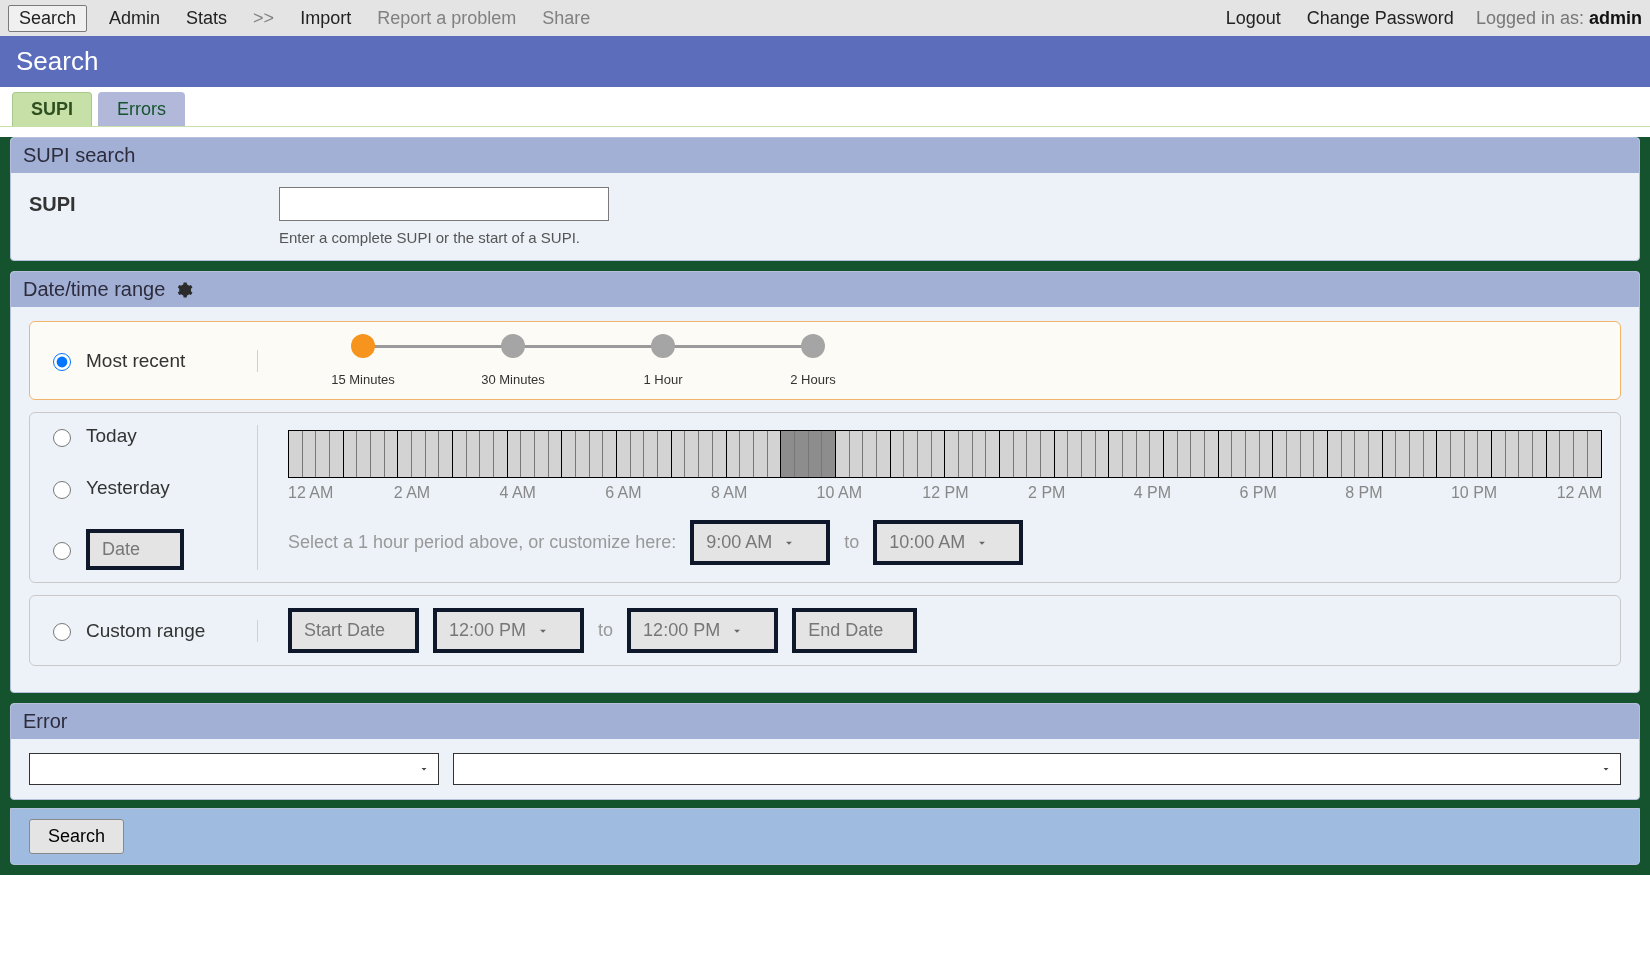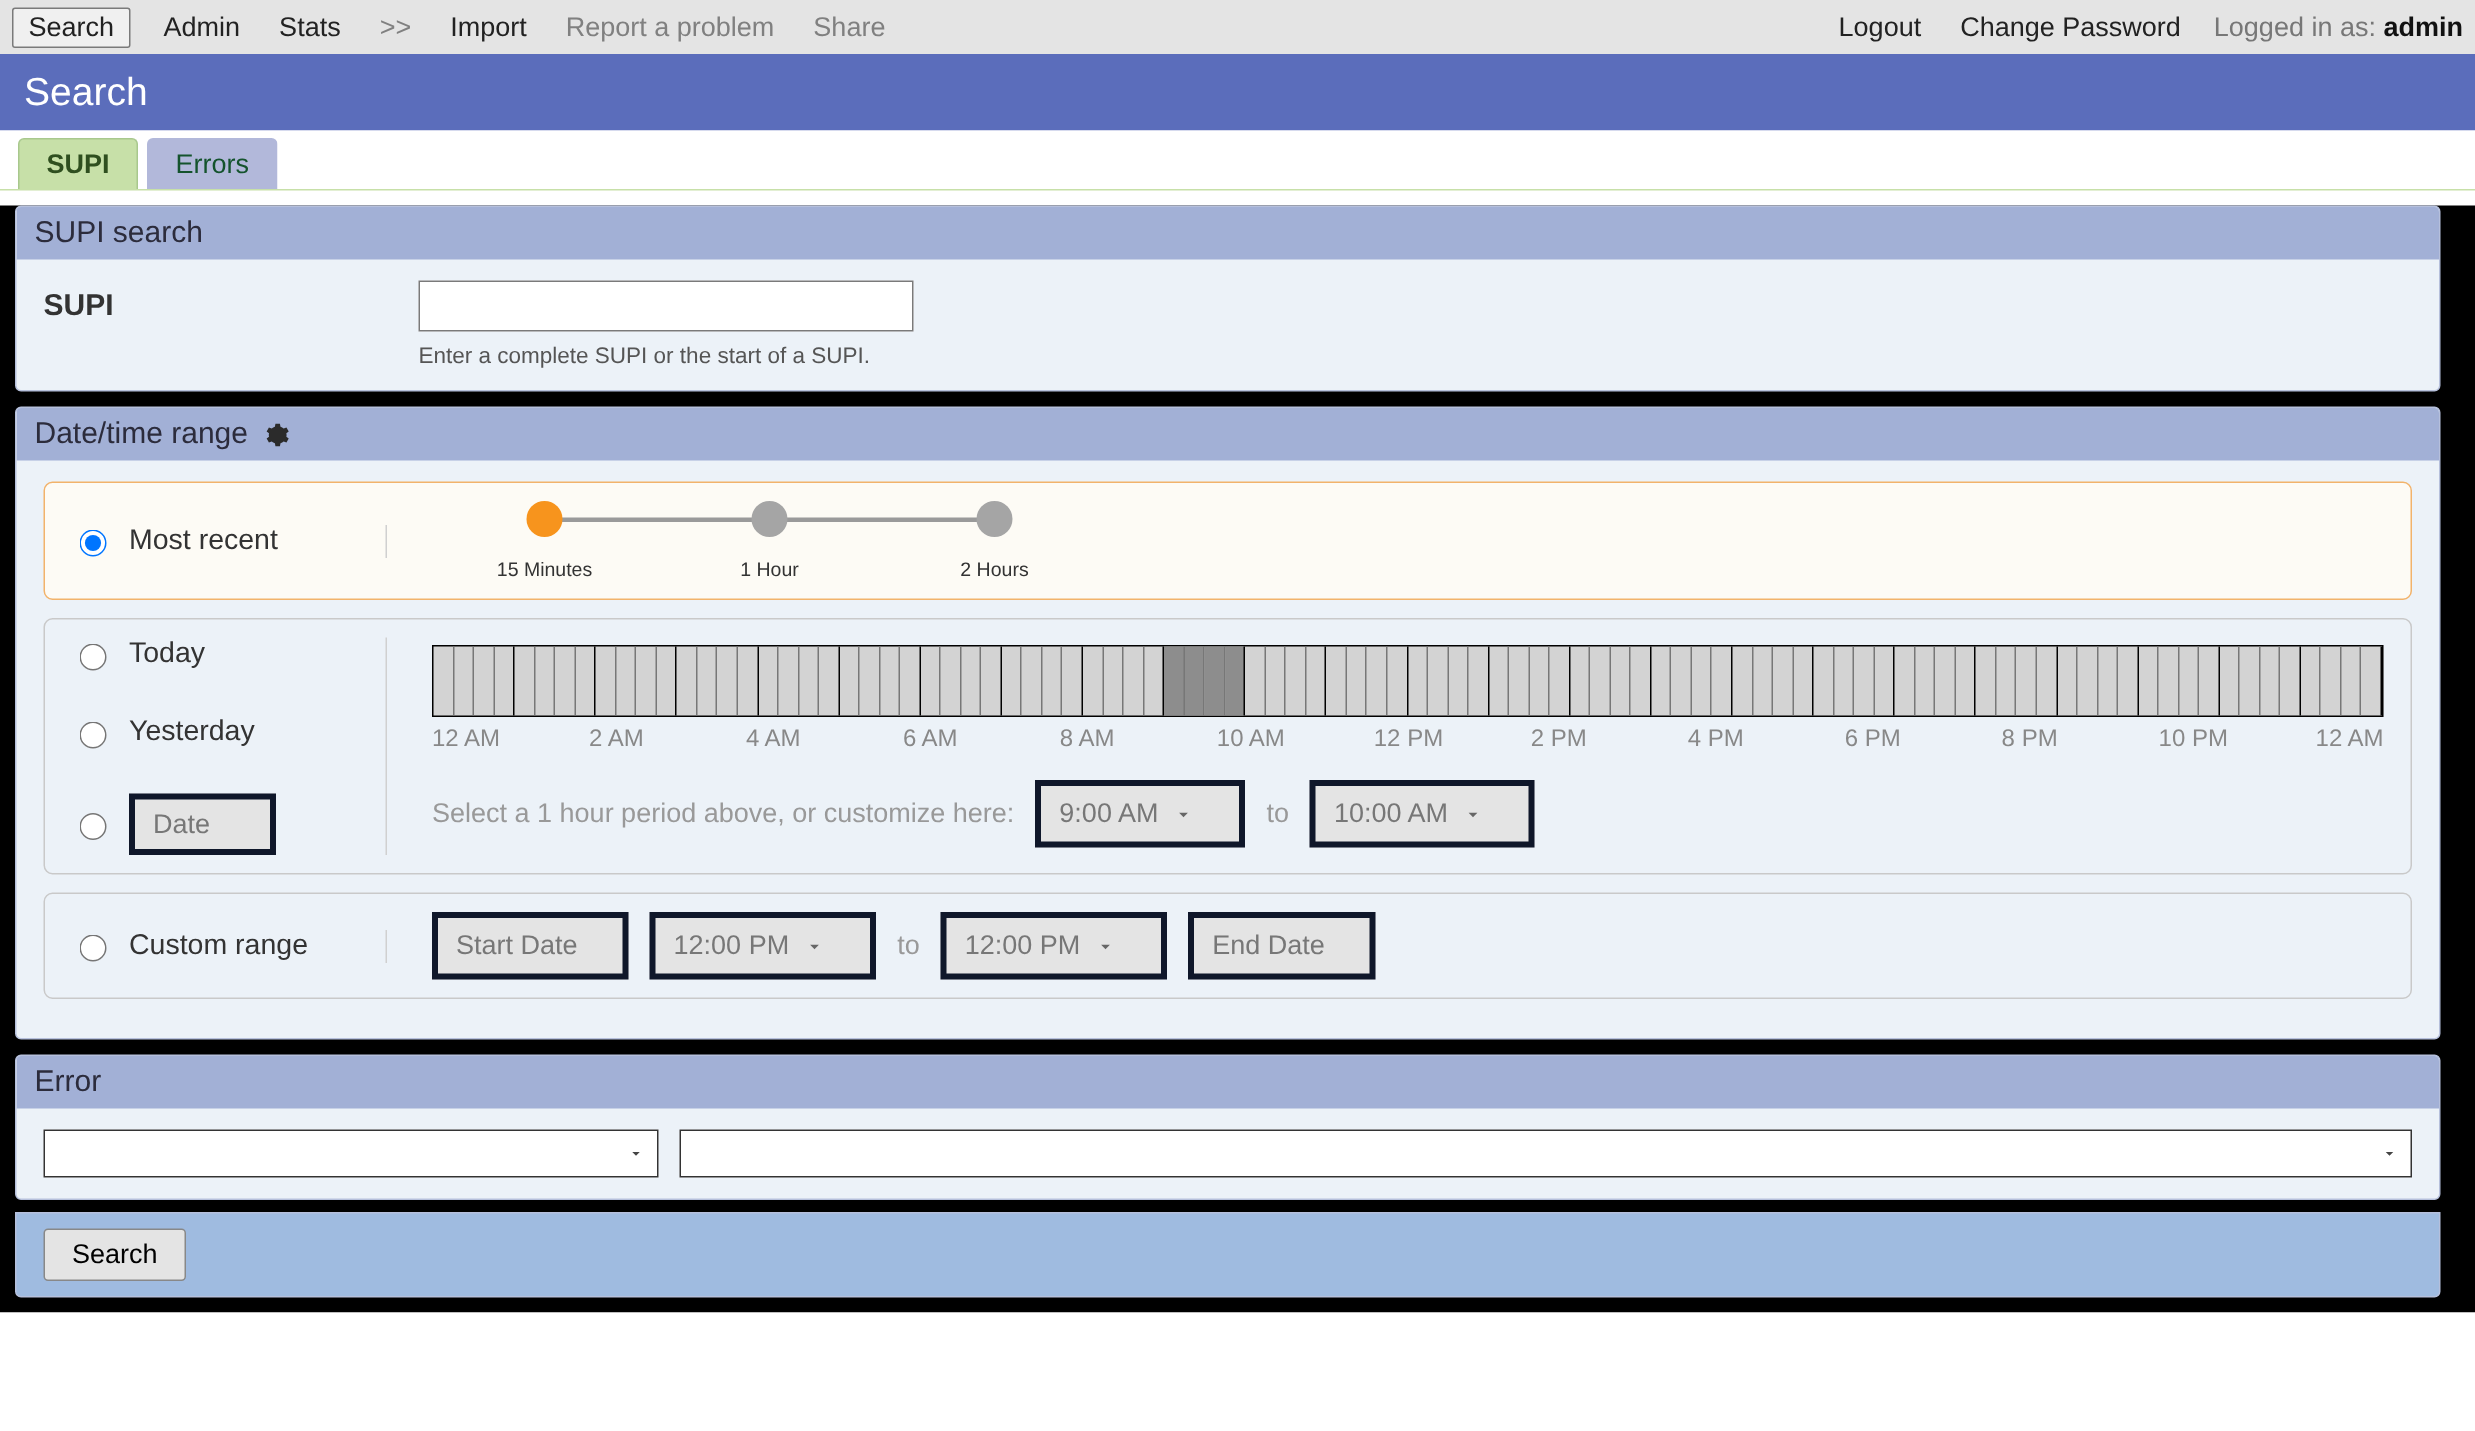--- a/index.html
+++ b/index.html
@@ -72,22 +72,22 @@
     font-weight: bold;
     border-color: #a8c88d;
   }
   .tab.inactive {
     background: #b2b8da;
     color: #14532d;
   }
 
   
   .content-wrap {
-    background: #000000;
-    padding: 0 23px 10px 10px;
+    background: #14532d;
+    padding: 0 10px 10px 10px;
   }
   .panel {
     background: #ecf2f8;
     border: 1px solid #b6c0dc;
     border-radius: 4px;
     margin-top: 10px;
     overflow: hidden;
   }
   .panel-header {
     background: #a2b0d6;
@@ -295,20 +295,25 @@
             <input type="radio" name="dtmode" checked="" style="">
             <span>Most recent</span>
           </label>
         </div>
         <div class="right-col">
           <div class="mr-slider">
             <div class="mr-stop">
               <div class="mr-track"></div>
               <div class="mr-dot selected"></div>
               <div class="mr-label">15 Minutes</div>
+            </div>
+            <div class="mr-stop">
+              <div class="mr-track"></div>
+              <div class="mr-dot"></div>
+              <div class="mr-label">30 Minutes</div>
             </div>
             <div class="mr-stop">
               <div class="mr-track"></div>
               <div class="mr-dot"></div>
               <div class="mr-label">1 Hour</div>
             </div>
             <div class="mr-stop">
               <div class="mr-dot"></div>
               <div class="mr-label">2 Hours</div>
             </div>

